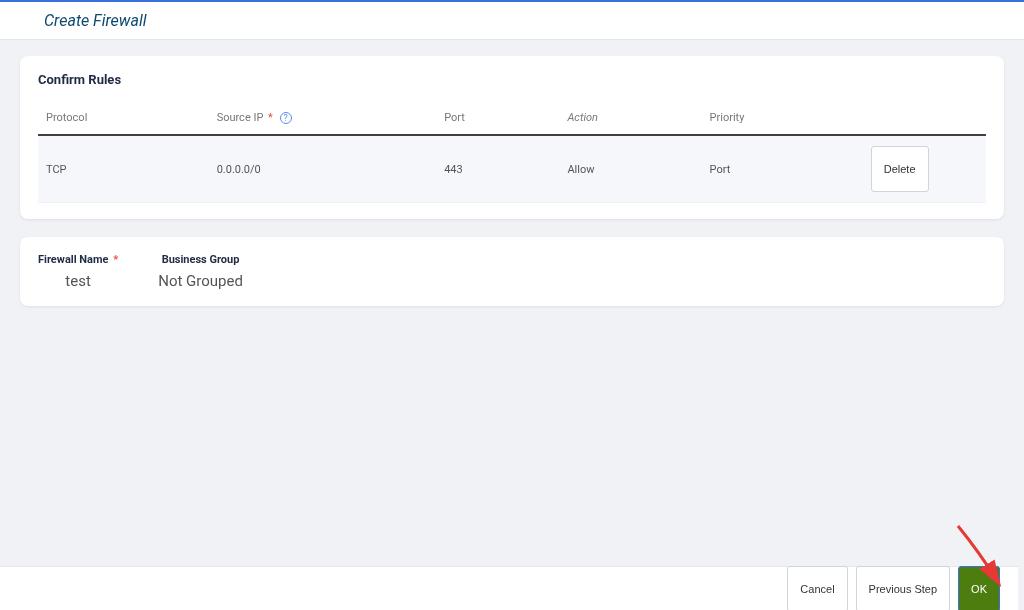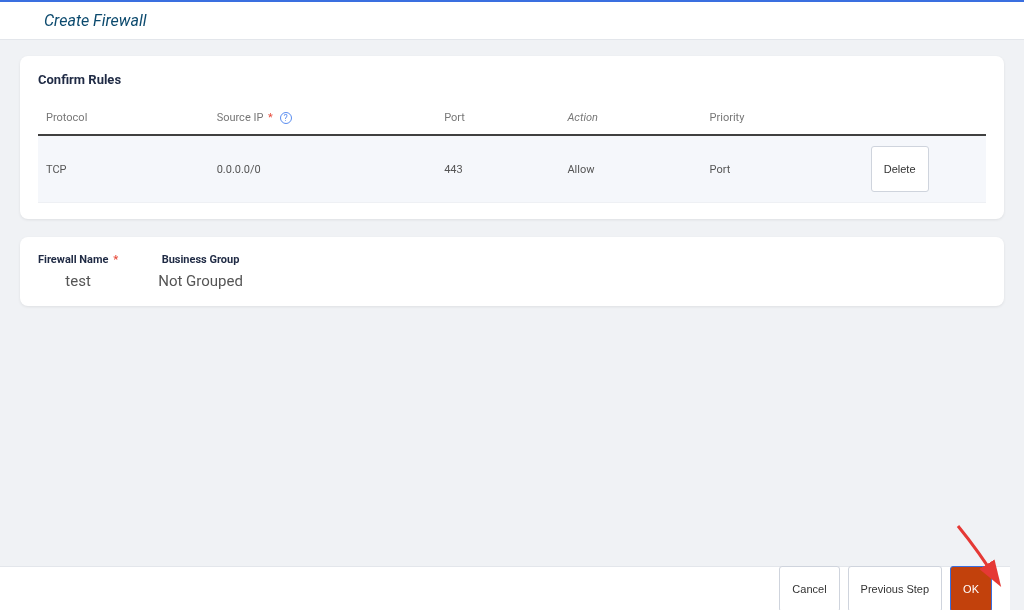--- a/index.html
+++ b/index.html
@@ -103,21 +103,21 @@
       display: inline-block;
       border: 1px solid #cfd4dd;
       background: #fff;
       color: #333;
       font-size: 11px;
       padding: 16px 12px;
       border-radius: 3px;
       cursor: pointer;
     }
     .btn-primary {
-      background: #c2410c;
+      background: #4d7c0f;
       border-color: #3a6fe0;
       color: #fff;
     }
     .settings-grid {
       display: flex;
       gap: 40px;
       text-align: center;
     }
     .settings-col { display: flex; flex-direction: column; }
     .settings-label {
@@ -127,21 +127,21 @@
       margin-bottom: 6px;
     }
     .settings-value {
       font-size: 15px;
       color: #555;
     }
     .footer-bar {
       position: absolute;
       bottom: 0;
       left: 0;
-      right: 14px;
+      right: 6px;
       height: 44px;
       background: #fff;
       border-top: 1px solid #e3e6eb;
       display: flex;
       align-items: center;
       justify-content: flex-end;
       padding: 0 18px;
       gap: 8px;
     }
     .annotation-arrow {

